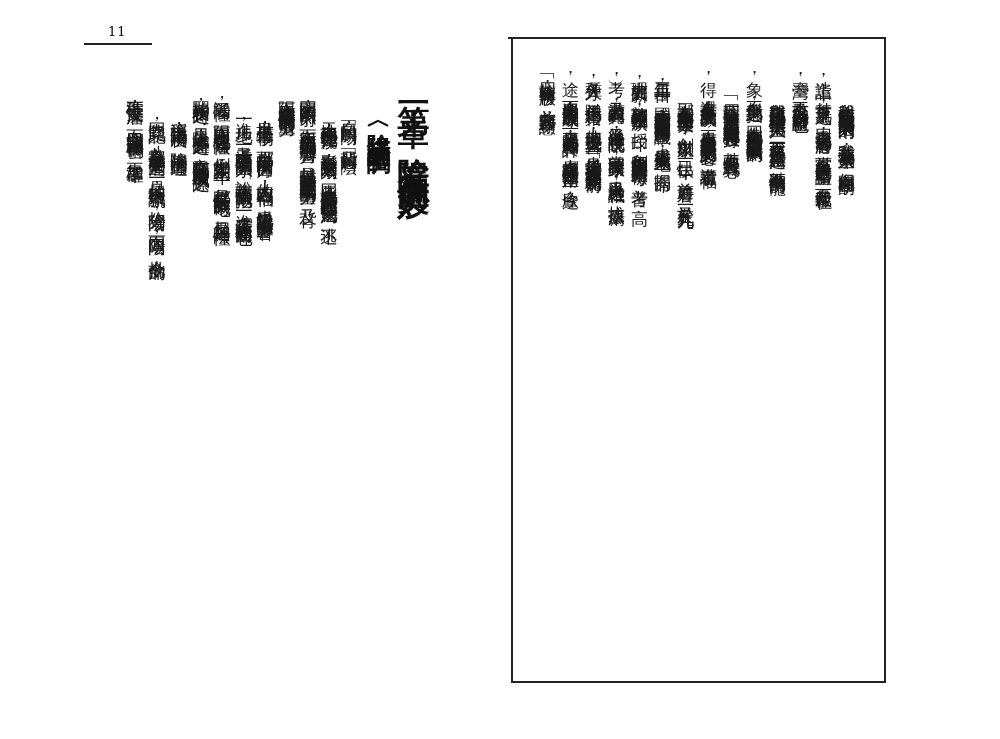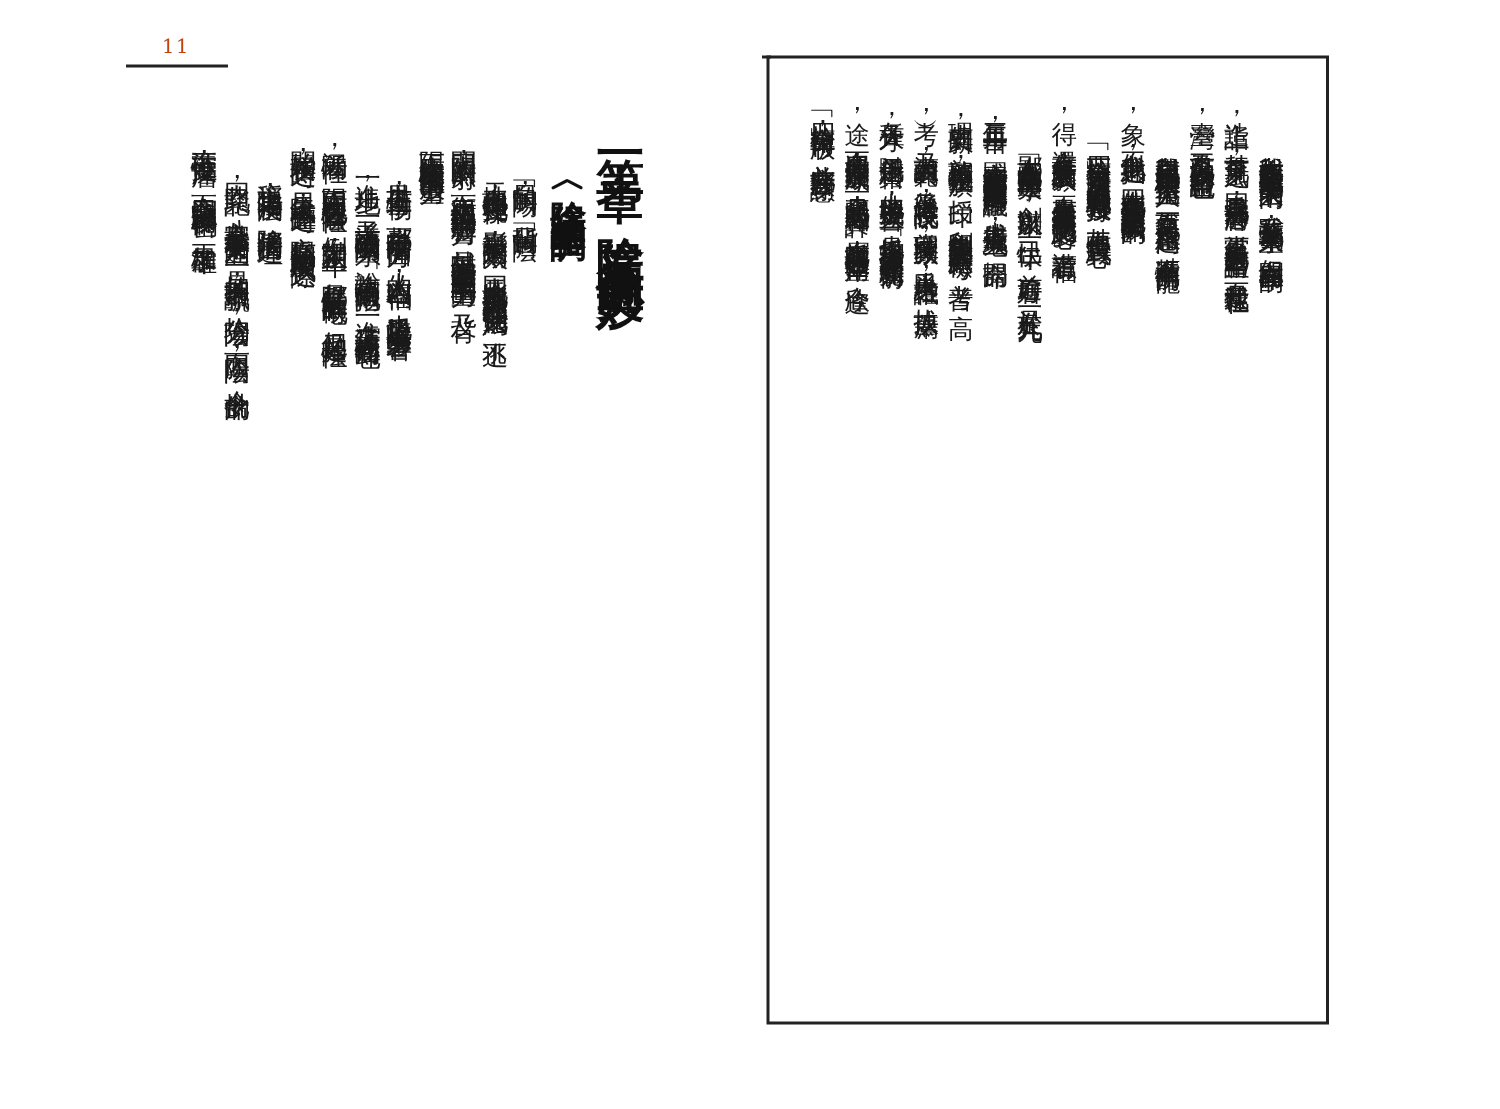--- a/index.html
+++ b/index.html
@@ -1,18 +1,18 @@
 <!DOCTYPE html>
 <html><head>
 <meta charset="utf-8">
 <style>
   html, body { margin:0; padding:0; background:#ffffff; }
   body { width:1000px; height:739px; position:relative; overflow:hidden;
          font-family: "DejaVu Serif", "Liberation Serif", serif; color:#1a1a1a; }
-  .page-num { position:absolute; left:108px; top:24px; font-size:13px; letter-spacing:1px; color:#c2410c; }
+  .page-num { position:absolute; left:108px; top:24px; font-size:13px; letter-spacing:1px; color:#000000; }
   .page-rule { position:absolute; left:84px; top:43px; width:68px; height:2px; background:#222; }
   .frame { position:absolute; left:511px; top:37px; width:375px; height:646px;
            border-top:2px solid #222; border-right:2px solid #222; border-bottom:2px solid #222; border-left:2px solid #222; box-sizing:border-box; }
   .frame-top-ext { position:absolute; left:508px; top:37px; width:6px; height:2px; background:#222; }
   .col { position:absolute; writing-mode:vertical-rl; text-orientation:upright;
          font-size:17.5px; line-height:22px; letter-spacing:1.4px; white-space:nowrap; }
   .col.r { font-size:17px; letter-spacing:1.1px; }
   .title { position:absolute; writing-mode:vertical-rl; text-orientation:upright;
            font-family:"DejaVu Sans","Liberation Sans",sans-serif; font-weight:bold;
            font-size:32px; letter-spacing:5px; white-space:nowrap; color:#111; }

